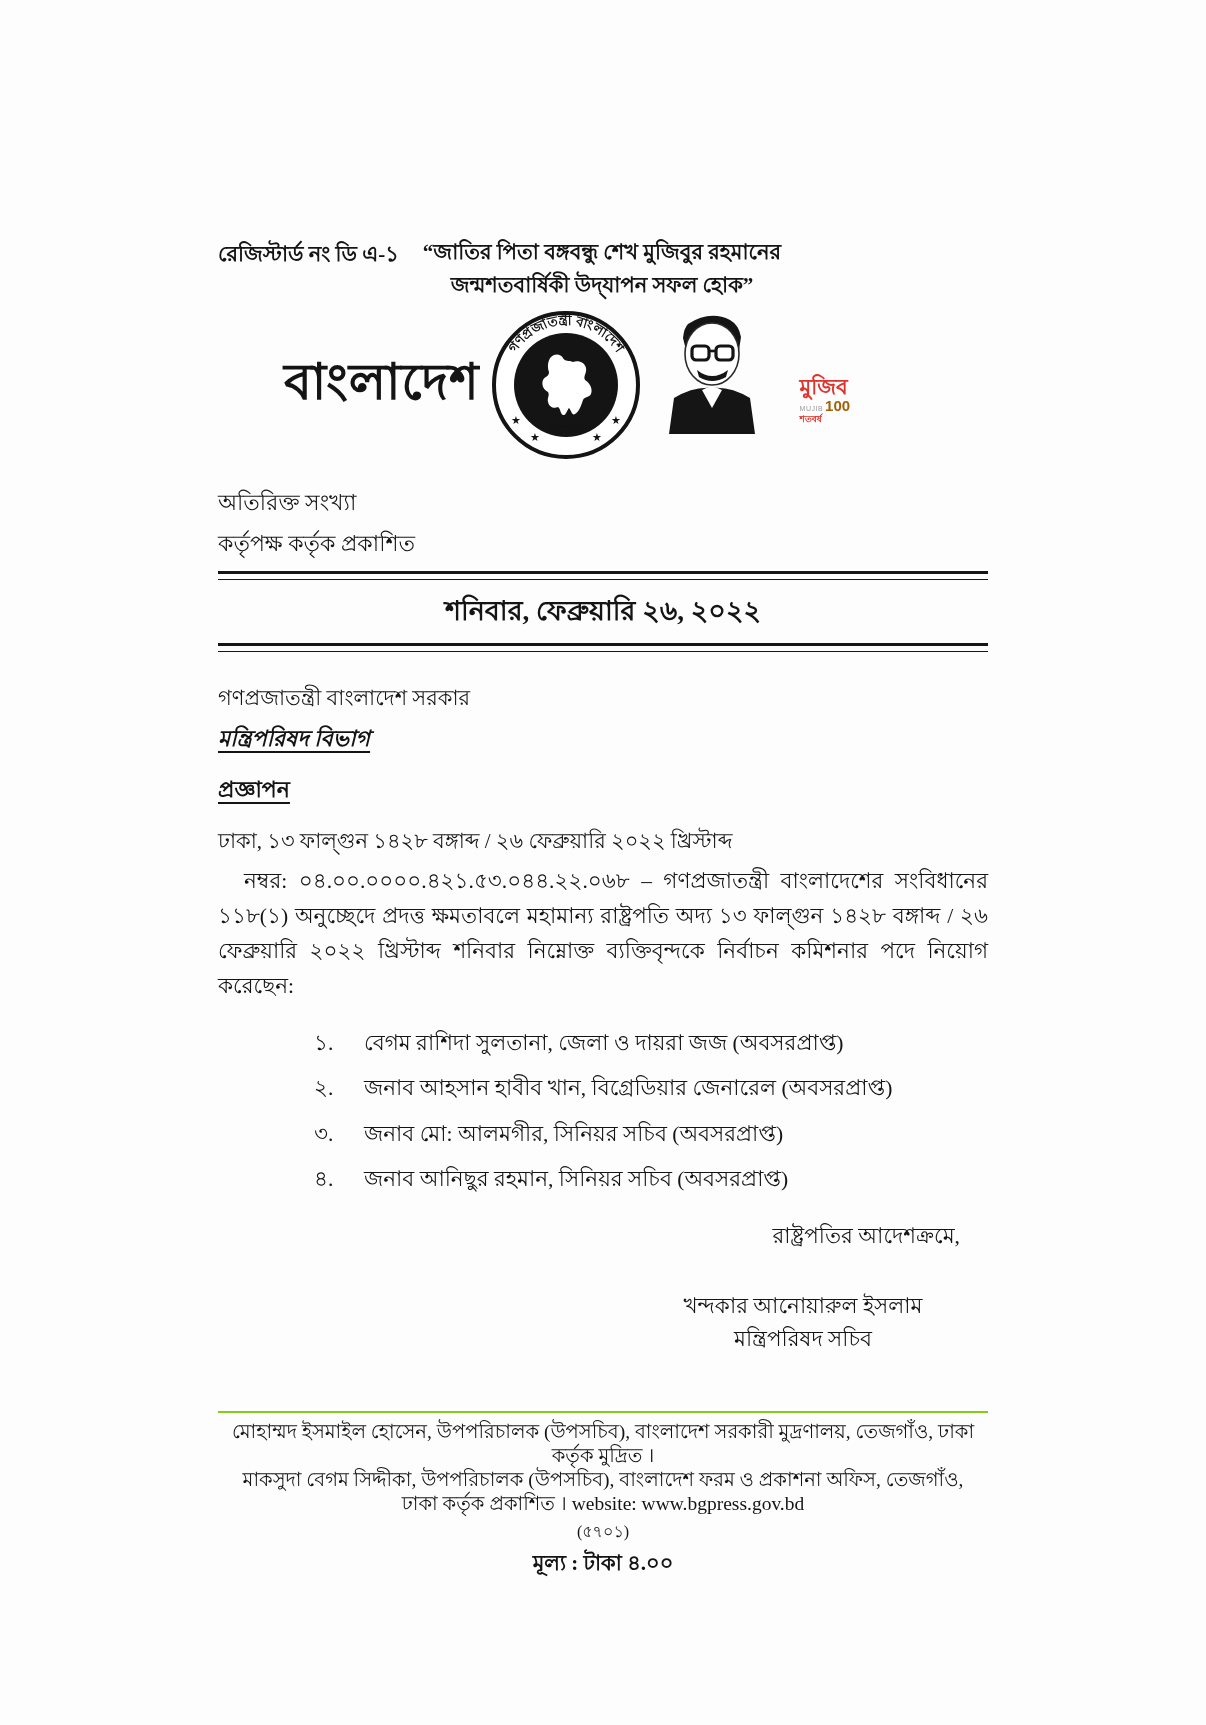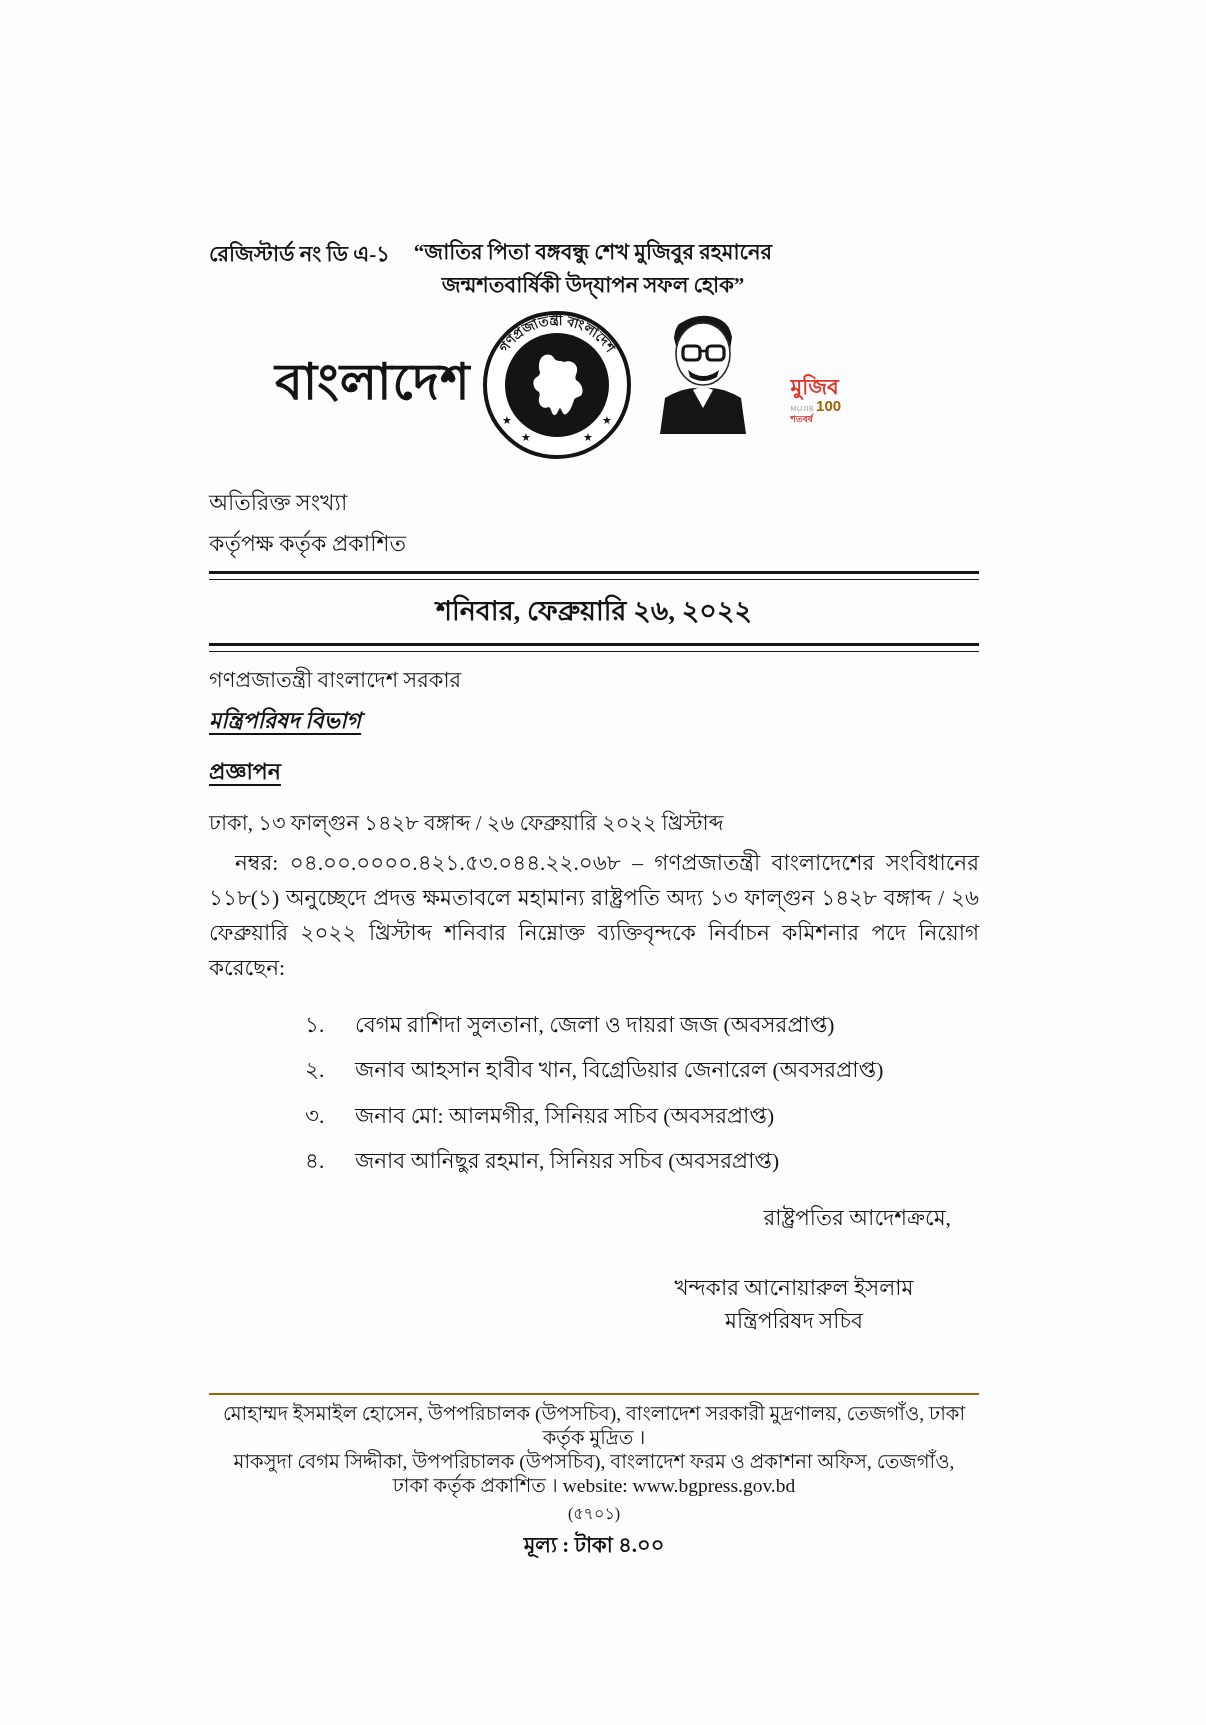--- a/index.html
+++ b/index.html
@@ -6,21 +6,21 @@
   html,body { background:#ffffff; }
   body {
     width:1206px; height:1725px;
     font-family:"Liberation Serif","DejaVu Serif",serif;
     color:#141414;
   }
   .page {
     position:relative; width:1206px; height:1725px;
     background:#fdfdfd; overflow:hidden;
   }
-  .content { position:absolute; left:209px; top:236px; width:770px; }
+  .content { position:absolute; left:218px; top:236px; width:770px; }
 
   
   .reg-row { display:flex; align-items:flex-start; }
   .reg { font-weight:700; font-size:21px; white-space:nowrap; padding-top:2px; }
   .slogan { margin-left:24px; text-align:center; font-weight:700; font-size:21px; line-height:1.55; }
 
   
   .masthead { display:flex; align-items:center; margin-top:8px; margin-left:66px; gap:10px; }
   .mast-title { font-size:50px; font-weight:700; letter-spacing:1px; white-space:nowrap; }
   .seal-wrap { width:152px; height:152px; flex:0 0 auto; }
@@ -32,42 +32,42 @@
   .mujib-100 { font-size:15px; font-weight:700; font-family:"Liberation Sans",sans-serif; }
   .mujib-suffix { font-size:9px; font-weight:700; margin-top:2px; }
 
   .center-line { text-align:left; }
   .issue-type { font-size:22px; margin-top:24px; }
   .published-by { font-size:22px; margin-top:4px; }
 
   .rule-double { height:9px; border-top:3.5px solid #151515; border-bottom:1.5px solid #151515; margin-top:8px; }
   .date-bar { text-align:center; font-size:27px; font-weight:700; padding:10px 0 8px 0; }
 
-  .gov-line { font-size:21px; margin-top:12px; }
+  .gov-line { font-size:21px; margin-top:30px; }
   .division { font-size:22px; font-weight:700; margin-top:4px;font-style:italic; }
   .division span, .notif span { text-decoration:underline; text-underline-offset:5px; }
   .notif { font-size:22px; font-weight:700; margin-top:14px; }
   .dateline { font-size:21px; margin-top:16px; }
 
   .body-par {
     margin-top:4px; font-size:21.5px; line-height:1.63;
     text-align:justify; text-indent:26px;
   }
 
   .appointee-list { margin-top:24px; }
   .appointee { display:flex; font-size:21.5px; margin-bottom:14px; line-height:1.45; }
   .li-no { width:50px; margin-left:96px; flex:0 0 auto; }
   .li-text { flex:1; }
 
   .order-line { text-align:right; padding-right:28px; font-size:21.5px; margin-top:24px; }
   .sig-block { margin-left:auto; margin-right:20px; width:330px; text-align:center; margin-top:36px; font-size:21.5px; line-height:1.45; }
   .sig-name { font-weight:400; }
   .sig-title { margin-top:2px; }
 
-  .footer { margin-top:56px; border-top:2px solid #a16207; padding-top:7px; text-align:center; font-size:19.5px; line-height:1.23; }
+  .footer { margin-top:56px; border-top:2px solid #84cc16; padding-top:7px; text-align:center; font-size:19.5px; line-height:1.23; }
   .footer .latin { font-family:"Liberation Serif","DejaVu Serif",serif; }
   .serial { text-align:center; font-size:16px; margin-top:3px; }
   .price { text-align:center; font-size:21px; font-weight:700; margin-top:1px; }
 </style>
 </head>
 <body>
 
 <div class="page">
   <div class="content">
 

